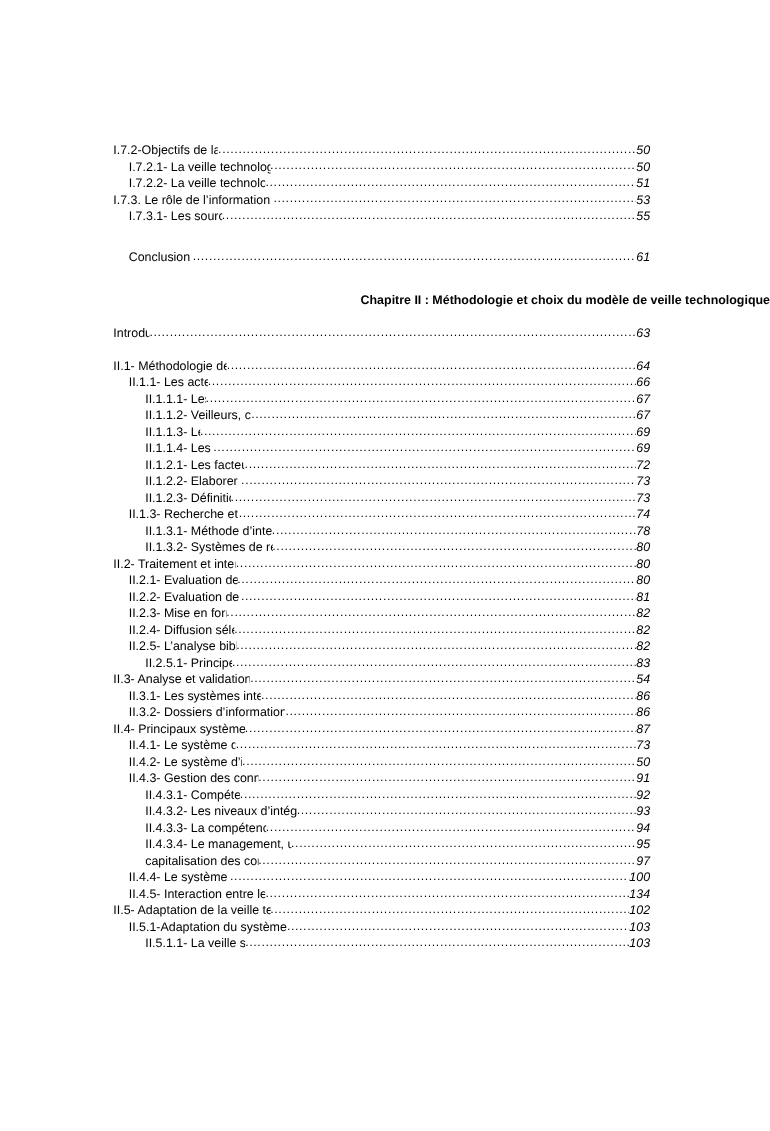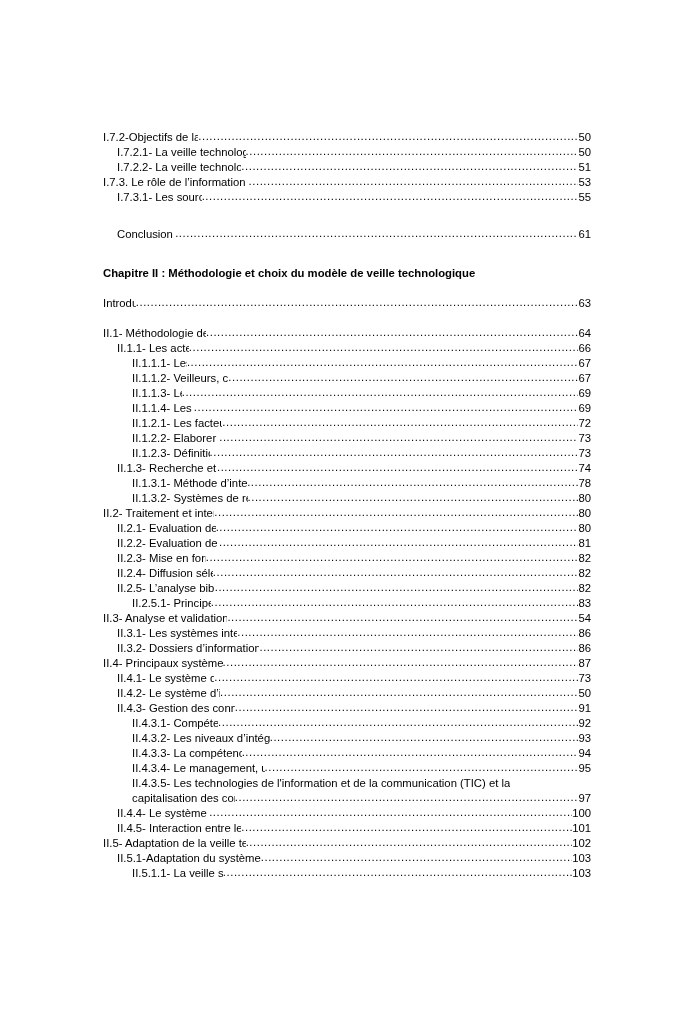--- a/index.html
+++ b/index.html
@@ -54,34 +54,36 @@
              "........................................................................";
     display: block;
     letter-spacing: 0.55px;
     font-size: 11.3px;
     color: #000;
   }
   .entry .pagenum {
     flex: 0 0 auto;
     text-align: right;
     padding-left: 0px;
+    font-style: italic;
   }
 
   
   .lv1 { padding-left: 103px; }
   .lv2 { padding-left: 117px; }
   .lv3 { padding-left: 132px; }
   .lv0 { padding-left: 103px; }
 
   .heading {
     font-size: 11.3px;
     line-height: 15px;
     font-weight: bold;
     padding-left: 103px;
     white-space: nowrap;
+    text-align: right;
   }
   .spacer-sm { height: 15px; }
   .spacer-md { height: 22px; }
   .spacer-lg { height: 24px; }
 </style>
 </head>
 <body>
 
 <div class="page">
   <div class="toc" id="toc-root">
@@ -268,37 +270,34 @@
       <div class="entry lv3">
         <span class="etitle">II.4.3.3-  La compétence une source de compétitivité</span>
         <span class="leader"></span>
         <span class="pagenum">94</span>
       </div>
       <div class="entry lv3">
         <span class="etitle">II.4.3.4- Le management, un moyen de capitaliser les compétences</span>
         <span class="leader"></span>
         <span class="pagenum">95</span>
       </div>
-      <div class="entry lv3 noleader">
-        <span class="etitle">II.4.3.5-  Les technologies de l'information et de la communication (TIC) et la</span>
-      </div>
       <div class="entry lv3">
         <span class="etitle">capitalisation des connaissances de l'entreprise</span>
         <span class="leader"></span>
         <span class="pagenum">97</span>
       </div>
       <div class="entry lv2">
         <span class="etitle">II.4.4- Le système d’information de veille</span>
         <span class="leader"></span>
         <span class="pagenum">100</span>
       </div>
       <div class="entry lv2">
         <span class="etitle">II.4.5- Interaction entre les différents systèmes d’information</span>
         <span class="leader"></span>
-        <span class="pagenum">101</span>
+        <span class="pagenum">134</span>
       </div>
       <div class="entry lv1">
         <span class="etitle">II.5- Adaptation de la veille technologique à la structure de l'entreprise</span>
         <span class="leader"></span>
         <span class="pagenum">102</span>
       </div>
       <div class="entry lv2">
         <span class="etitle">II.5.1-Adaptation du système de veille à la nature des sujets de recherche</span>
         <span class="leader"></span>
         <span class="pagenum">103</span>

